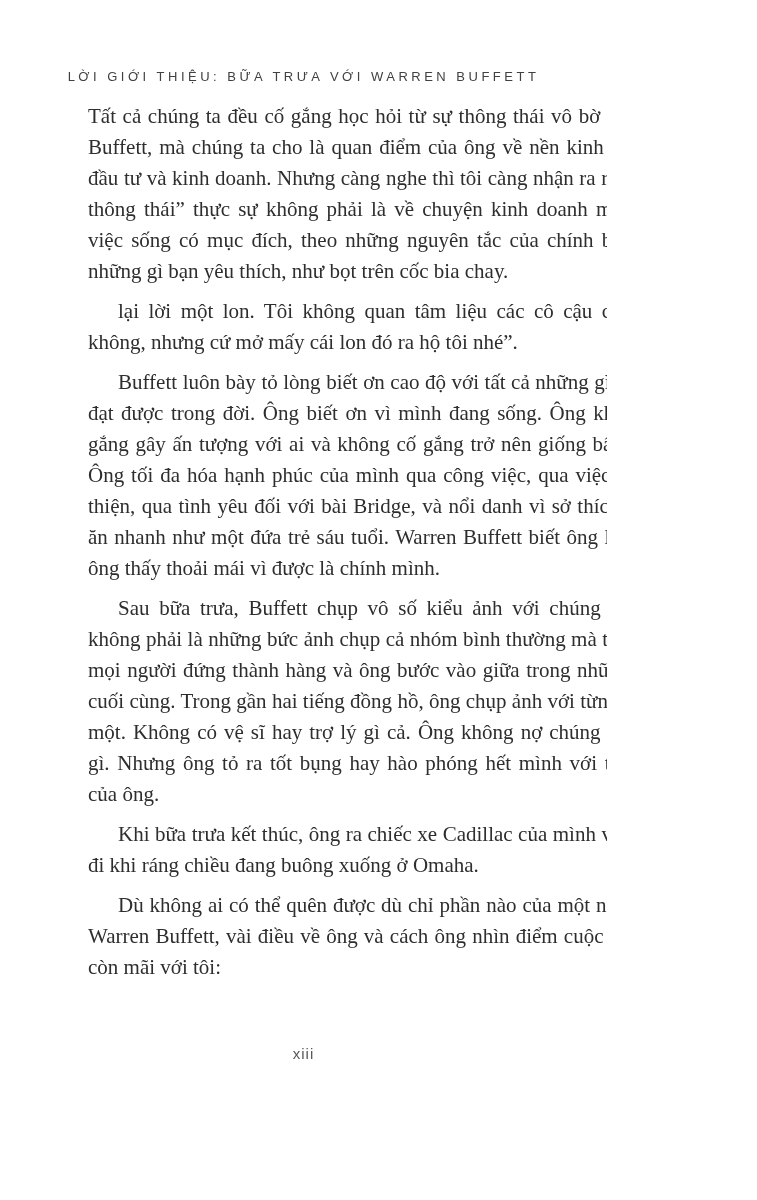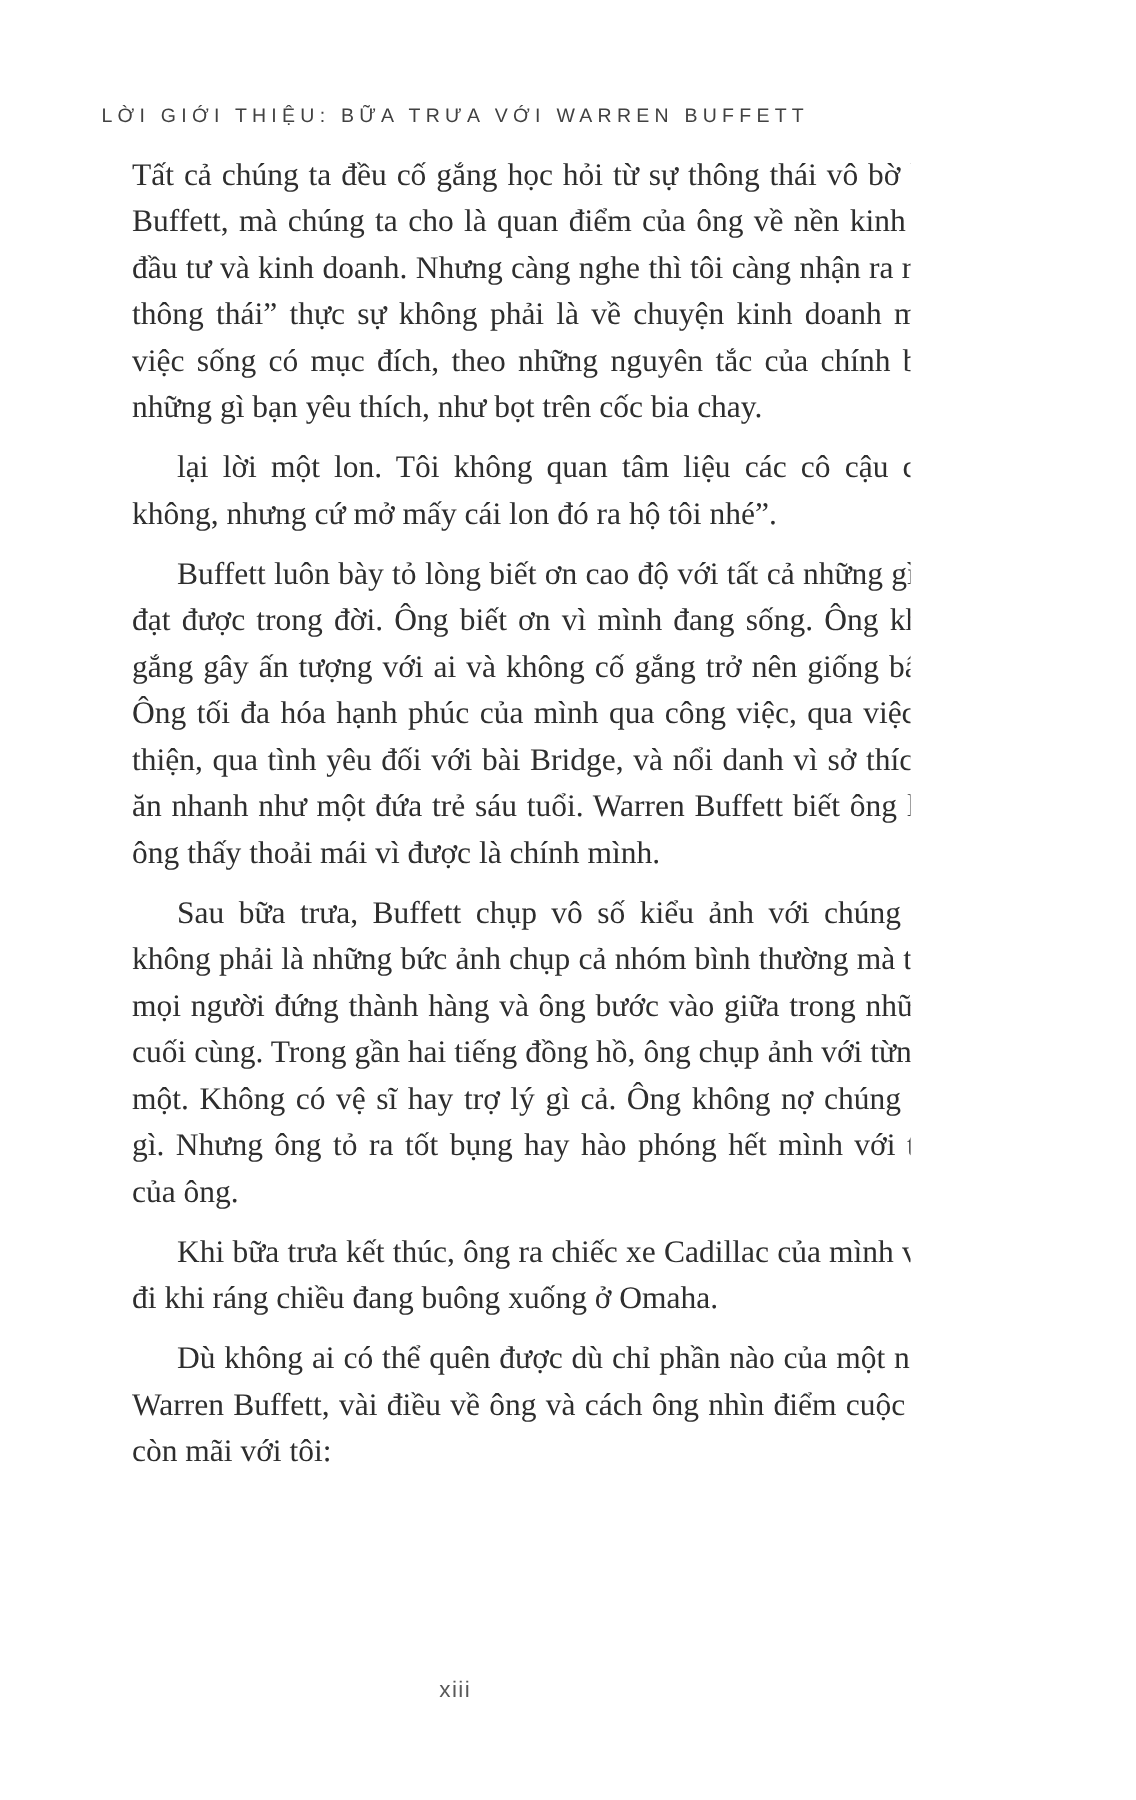--- a/index.html
+++ b/index.html
@@ -39,21 +39,21 @@
   }
   .text-block p {
     margin: 0 0 9px 0;
     text-indent: 30px;
   }
   .text-block p:first-child {
     text-indent: 0;
   }
   .page-number {
     position: absolute;
-    top: 1118px;
+    top: 1045px;
     left: 0;
     width: 100%;
     text-align: center;
     font-family: "Liberation Sans", sans-serif;
     font-size: 15px;
     letter-spacing: 1px;
     color: #595959;
   }
 </style>
 </head>

